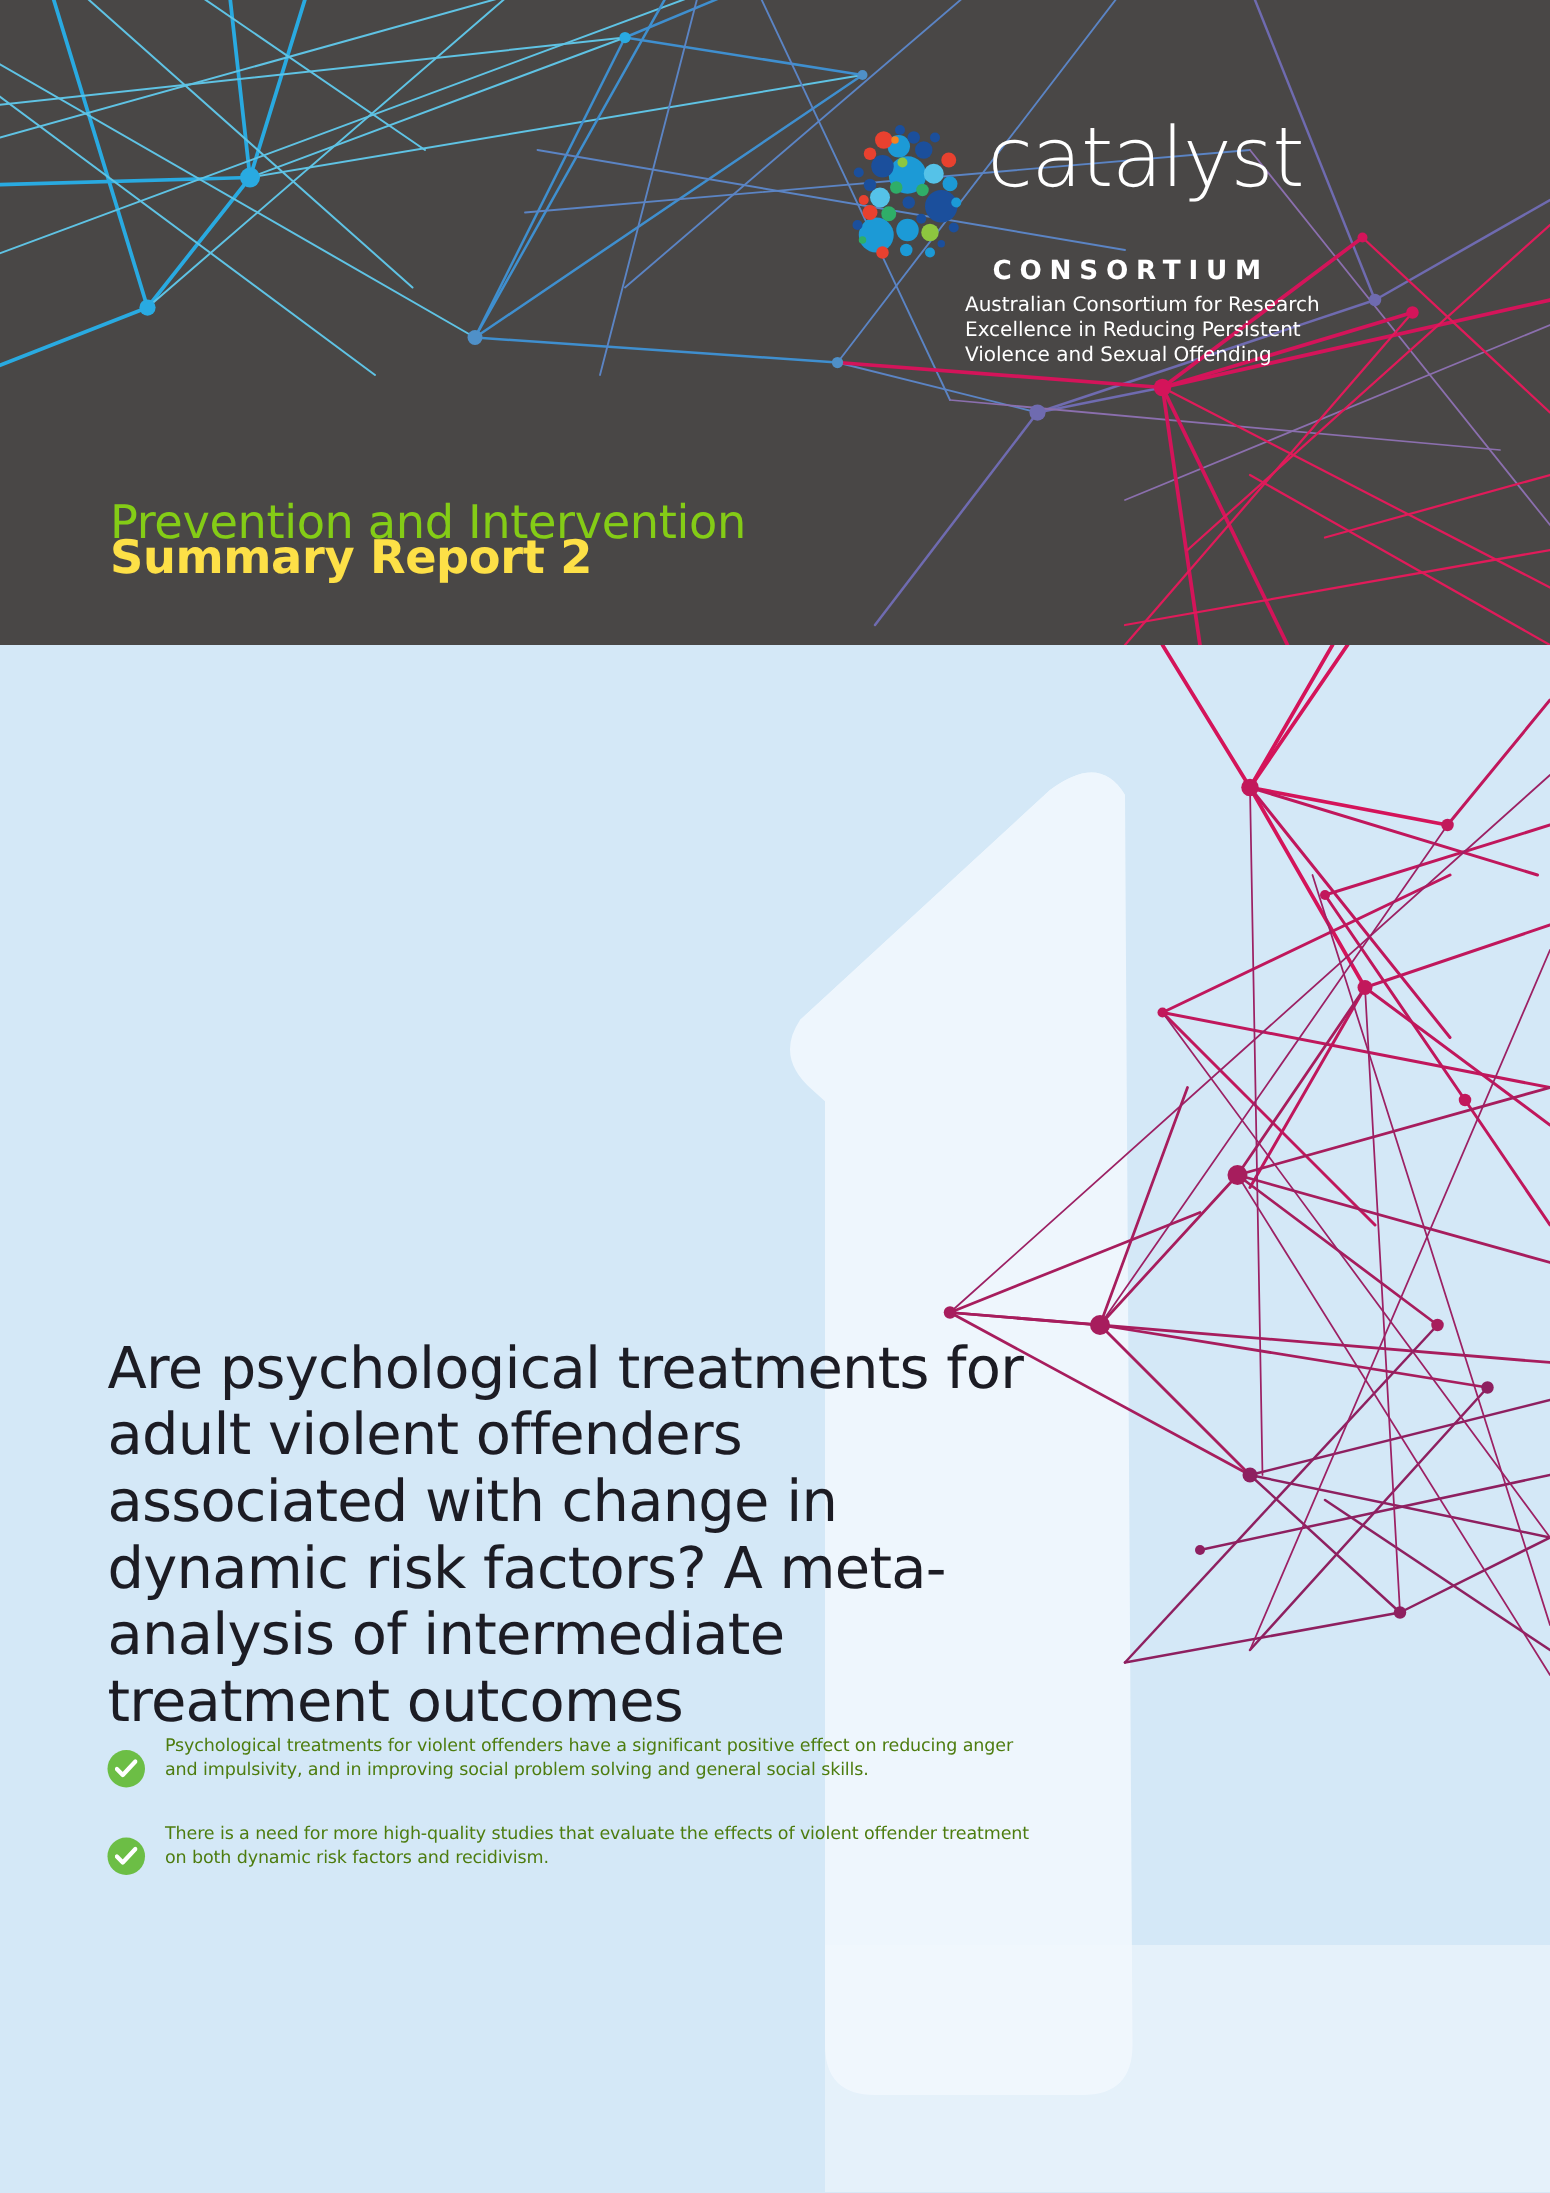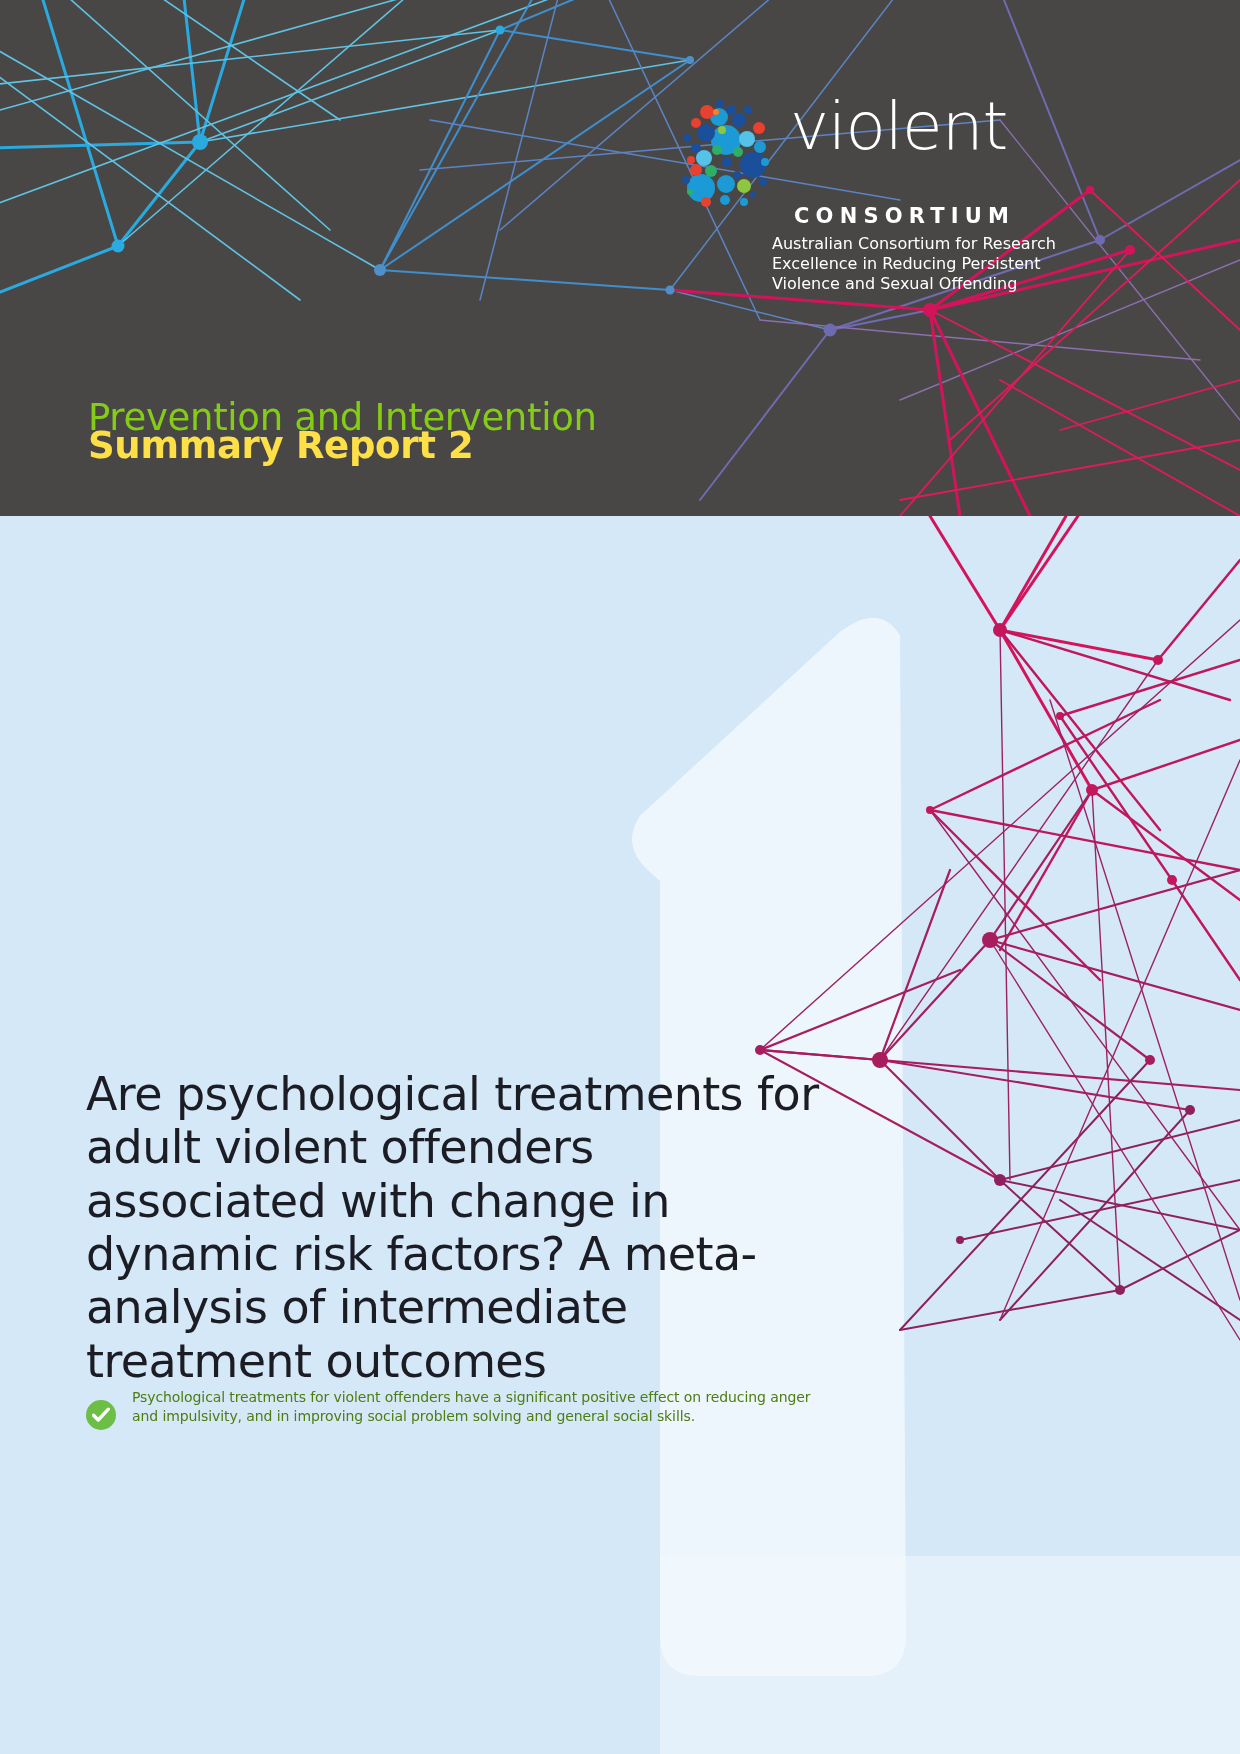--- a/index.html
+++ b/index.html
@@ -217,21 +217,21 @@
           <circle cx="84" cy="110" r="4" fill="#1c9ad6"></circle>
           <circle cx="103" cy="90" r="4" fill="#1b4f9c"></circle>
           <circle cx="105" cy="70" r="4" fill="#1c9ad6"></circle>
           <circle cx="26" cy="88" r="4" fill="#1b4f9c"></circle>
           <circle cx="56" cy="20" r="3" fill="#f58220"></circle>
           <circle cx="77" cy="83" r="4" fill="#1b4f9c"></circle>
           <circle cx="93" cy="103" r="3" fill="#1b4f9c"></circle>
           <circle cx="30" cy="100" r="3" fill="#2fae68"></circle>
         </g>
       </svg>
-      <div class="catalyst-word">violent</div>
+      <div class="catalyst-word">catalyst</div>
       <div class="catalyst-sub">CONSORTIUM</div>
       <div class="catalyst-desc">Australian Consortium for Research Excellence in Reducing Persistent Violence and Sexual Offending</div>
     </div>
 
     <div class="hdr-title-1">Prevention and Intervention</div>
     <div class="hdr-title-2">Summary Report 2</div>
   </div>
 
   <div class="body-band">
 
@@ -334,16 +334,26 @@
       <div class="bullet">
         <div class="check-wrap">
           <span class="check">
             <svg width="18" height="16" viewBox="0 0 18 16">
               <path d="M1.5 8.2 L6.2 13 L16.3 2.2" fill="none" stroke="#ffffff" stroke-width="3.4" stroke-linecap="round" stroke-linejoin="round"></path>
             </svg>
           </span>
         </div>
         <div class="bullet-text">Psychological treatments for violent offenders have a significant positive effect on reducing anger and impulsivity, and in improving social problem solving and general social skills.</div>
       </div>
+      <div class="bullet">
+        <div class="check-wrap">
+          <span class="check">
+            <svg width="18" height="16" viewBox="0 0 18 16">
+              <path d="M1.5 8.2 L6.2 13 L16.3 2.2" fill="none" stroke="#ffffff" stroke-width="3.4" stroke-linecap="round" stroke-linejoin="round"></path>
+            </svg>
+          </span>
+        </div>
+        <div class="bullet-text">There is a need for more high-quality studies that evaluate the effects of violent offender treatment on both dynamic risk factors and recidivism.</div>
+      </div>
     </div>
 
   </div>
 </div>
 
 </body></html>

